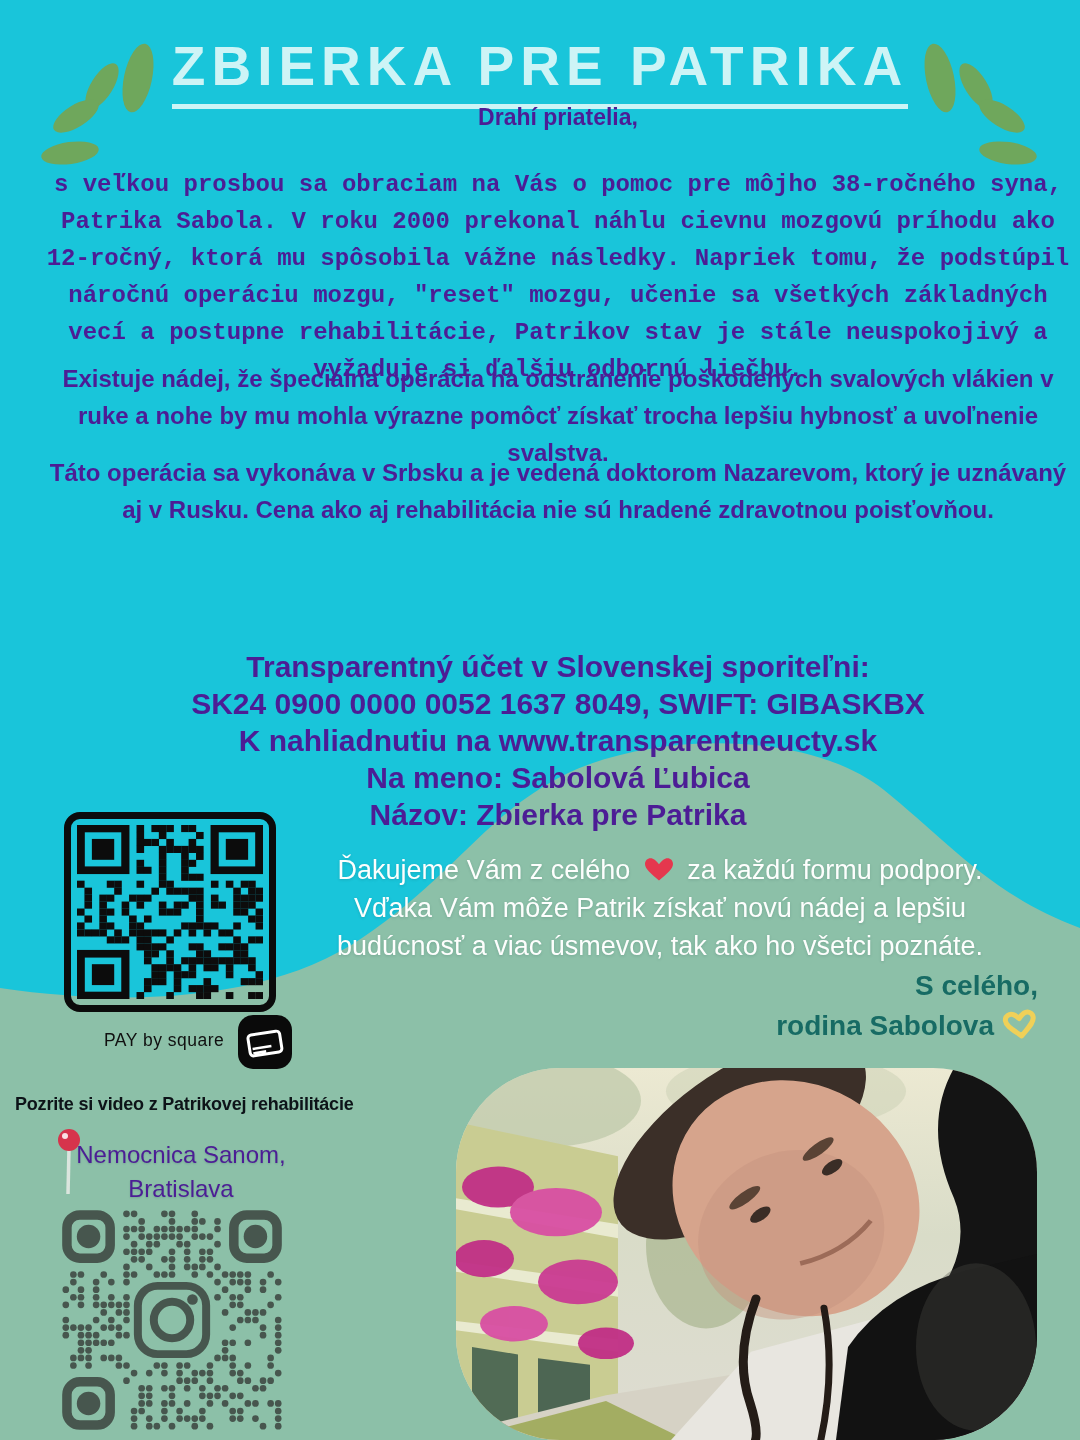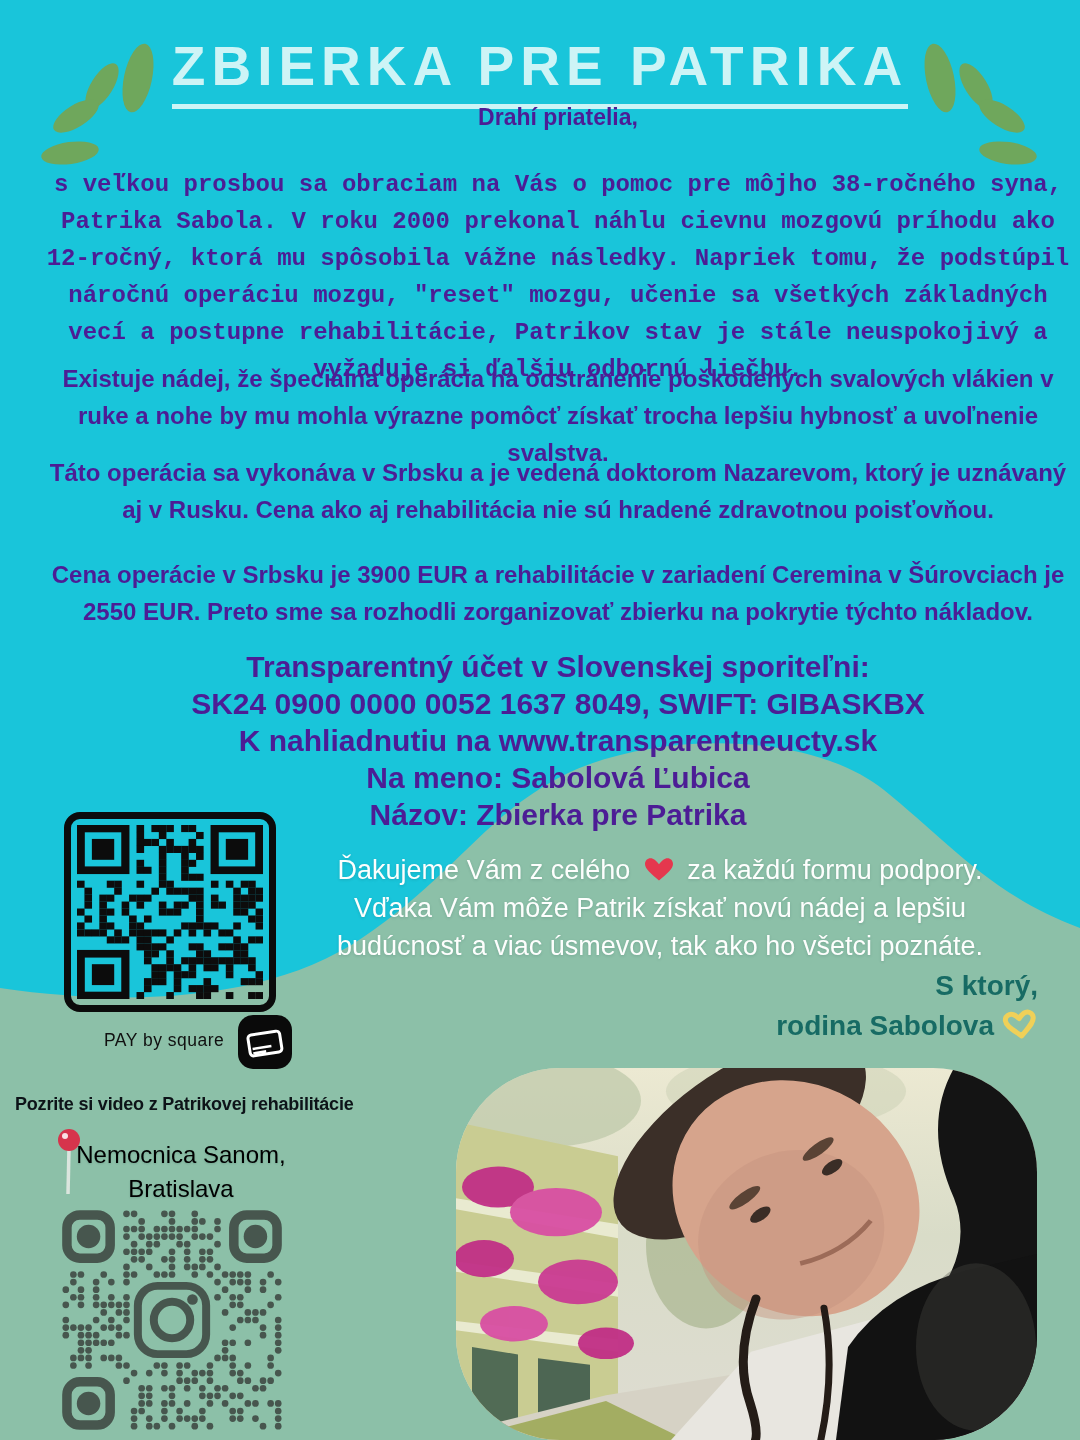--- a/index.html
+++ b/index.html
@@ -40,21 +40,21 @@
   }
   .thanks svg{vertical-align:-4px;margin:0 6px;}
   .signoff{
     left:580px;top:966px;width:458px;text-align:right;
     font-size:28px;font-weight:700;color:#176b64;line-height:40px;
   }
   .signoff svg{vertical-align:-5px;margin-left:8px;}
 
   .video-heading{left:15px;top:1094px;width:460px;font-size:18px;font-weight:700;color:#0d1318;letter-spacing:-0.2px;}
   .pin-icon{left:56px;top:1128px;width:26px;height:74px;}
-  .location{left:66px;top:1138px;width:230px;text-align:center;font-size:24px;color:#000000;line-height:34px;text-shadow:0 1px 2px rgba(20,60,60,0.18);}
+  .location{left:66px;top:1138px;width:230px;text-align:center;font-size:24px;color:#4c1d95;line-height:34px;text-shadow:0 1px 2px rgba(20,60,60,0.18);}
   .ig-qr{left:62px;top:1208px;width:220px;height:224px;}
 
   .photo{
     left:456px;top:1068px;width:581px;height:372px;border-radius:104px;
     overflow:hidden;
   }
   .photo svg{display:block;width:100%;height:100%;}
   .leaf{width:150px;height:150px;}
   .leaf-left{left:20px;top:26px;}
   .leaf-right{left:908px;top:26px;}
@@ -84,21 +84,20 @@
       <ellipse cx="100" cy="127" rx="11" ry="29" transform="rotate(-82 100 127)"></ellipse>
     </g>
   </svg>
 
   <div class="abs layer title"><span>ZBIERKA PRE PATRIKA</span></div>
   <div class="abs layer salutation center dark">Drahí priatelia,</div>
 
   <div class="abs layer para p1 center dark">s veľkou prosbou sa obraciam na Vás o pomoc pre môjho 38-ročného syna, Patrika Sabola. V roku 2000 prekonal náhlu cievnu mozgovú príhodu ako 12-ročný, ktorá mu spôsobila vážne následky. Napriek tomu, že podstúpil náročnú operáciu mozgu, "reset" mozgu, učenie sa všetkých základných vecí a postupne rehabilitácie, Patrikov stav je stále neuspokojivý a vyžaduje si ďalšiu odbornú liečbu.</div>
   <div class="abs layer para p2 center dark">Existuje nádej, že špeciálna operácia na odstránenie poškodených svalových vlákien v ruke a nohe by mu mohla výrazne pomôcť získať trocha lepšiu hybnosť a uvoľnenie svalstva.</div>
   <div class="abs layer para p3 center dark">Táto operácia sa vykonáva v Srbsku a je vedená doktorom Nazarevom, ktorý je uznávaný aj v Rusku. Cena ako aj rehabilitácia nie sú hradené zdravotnou poisťovňou.</div>
-  <div class="abs layer para p4 center dark">Cena operácie v Srbsku je 3900 EUR a rehabilitácie v zariadení Ceremina v Šúrovciach je 2550 EUR. Preto sme sa rozhodli zorganizovať zbierku na pokrytie týchto nákladov.</div>
 
   <div class="abs layer account center dark">
     <div>Transparentný účet v Slovenskej sporiteľni:</div>
     <div>SK24 0900 0000 0052 1637 8049, SWIFT: GIBASKBX</div>
     <div>K nahliadnutiu na www.transparentneucty.sk</div>
     <div>Na meno: Sabolová Ľubica</div>
     <div>Názov: Zbierka pre Patrika</div>
   </div>
 
   <div class="abs layer pay-frame">
@@ -328,21 +327,21 @@
     <span>Ďakujeme Vám z celého</span>
     <svg width="30" height="27" viewBox="0 0 30 26" aria-hidden="true">
       <path d="M15,24 C7,17 1,12.5 1,7.5 C1,3 5,0.6 8.8,2.2 C11.5,3.3 13.5,6 15,7.8 C16.5,6 18.5,3.3 21.2,2.2 C25,0.6 29,3 29,7.5 C29,12.5 23,17 15,24 Z" fill="#e5374e"></path>
     </svg>
     <span>za každú formu podpory.</span><br>
     <span>Vďaka Vám môže Patrik získať novú nádej a lepšiu</span><br>
     <span>budúcnosť a viac úsmevov, tak ako ho všetci poznáte.</span>
   </div>
 
   <div class="abs layer signoff">
-    <div>S ktorý,</div>
+    <div>S celého,</div>
     <div>
       <span>rodina Sabolova</span><svg width="36" height="31" viewBox="0 0 36 31" aria-hidden="true">
         <g transform="rotate(-8 18 15)">
           <path d="M18,27 C10.5,20 4,15.5 4,10 C4,5.2 9,3 12.6,4.8 C15.2,6.1 18,9.5 18,9.5 C18,9.5 20.8,6.1 23.4,4.8 C27,3 32,5.2 32,10 C32,15.5 25.5,20 18,27 Z" fill="none" stroke="#f0d058" stroke-width="5" stroke-linejoin="round"></path>
         </g>
       </svg>
     </div>
   </div>
 
   <div class="abs layer video-heading">Pozrite si video z Patrikovej rehabilitácie</div>

